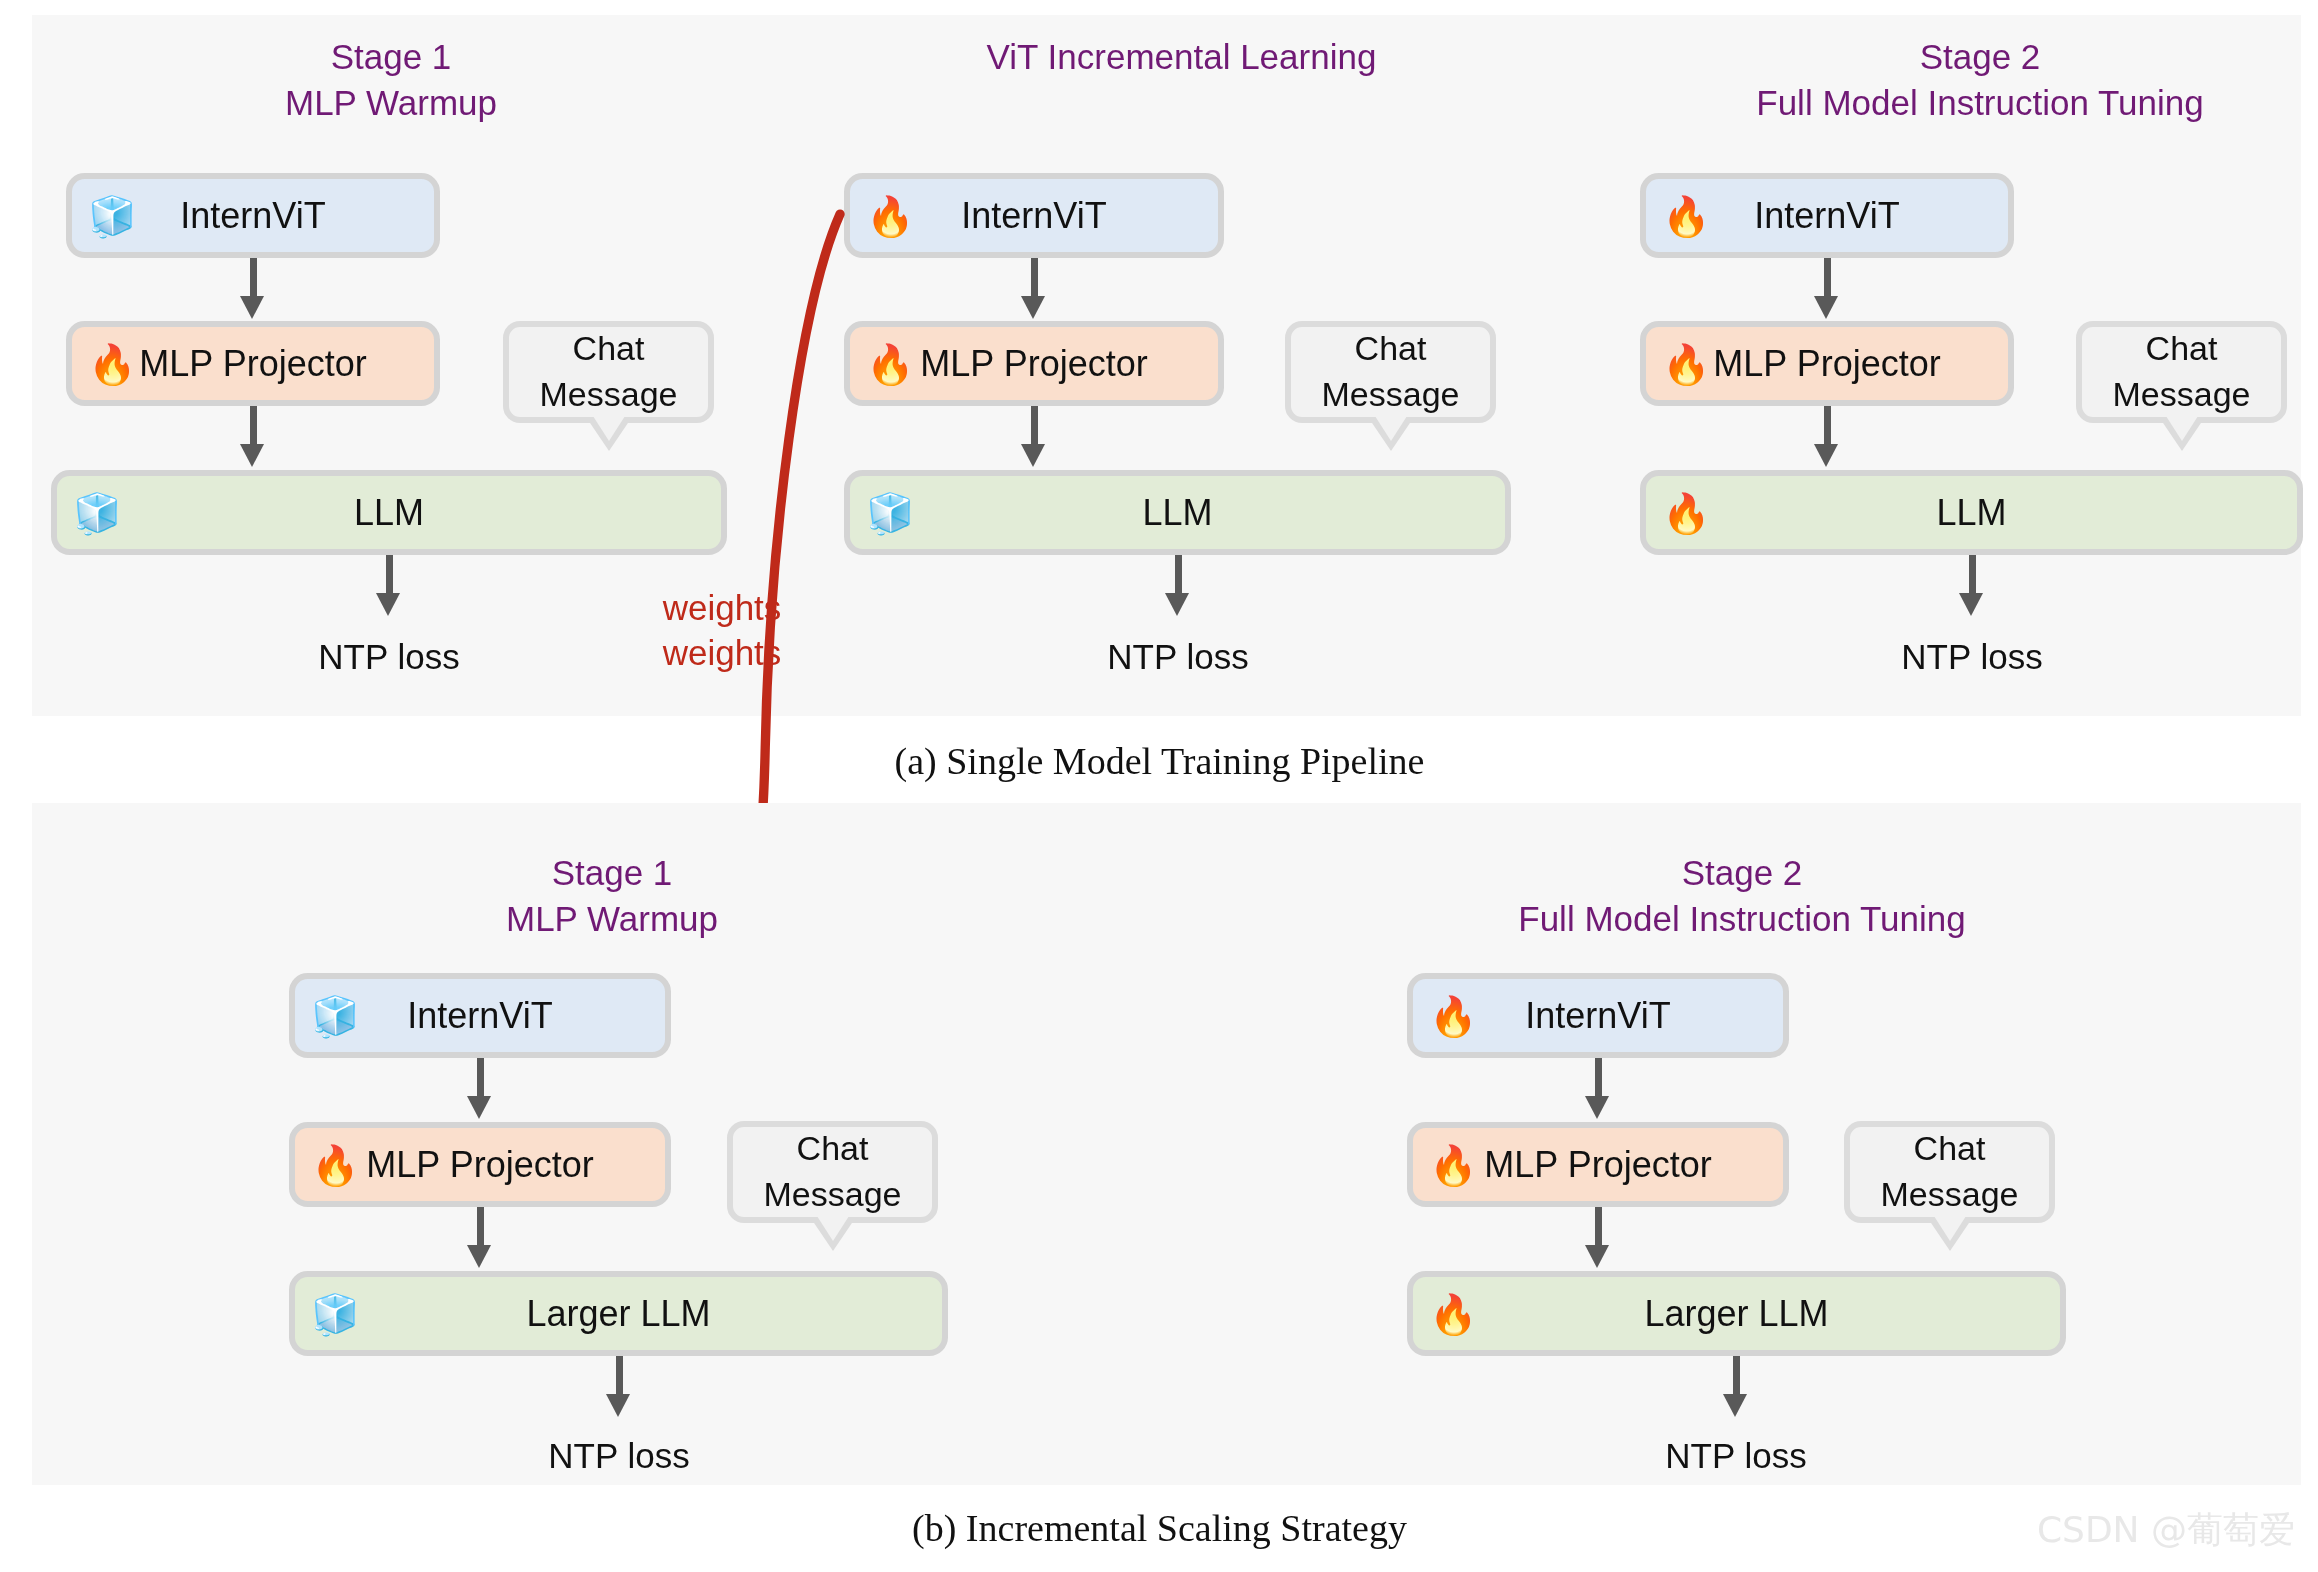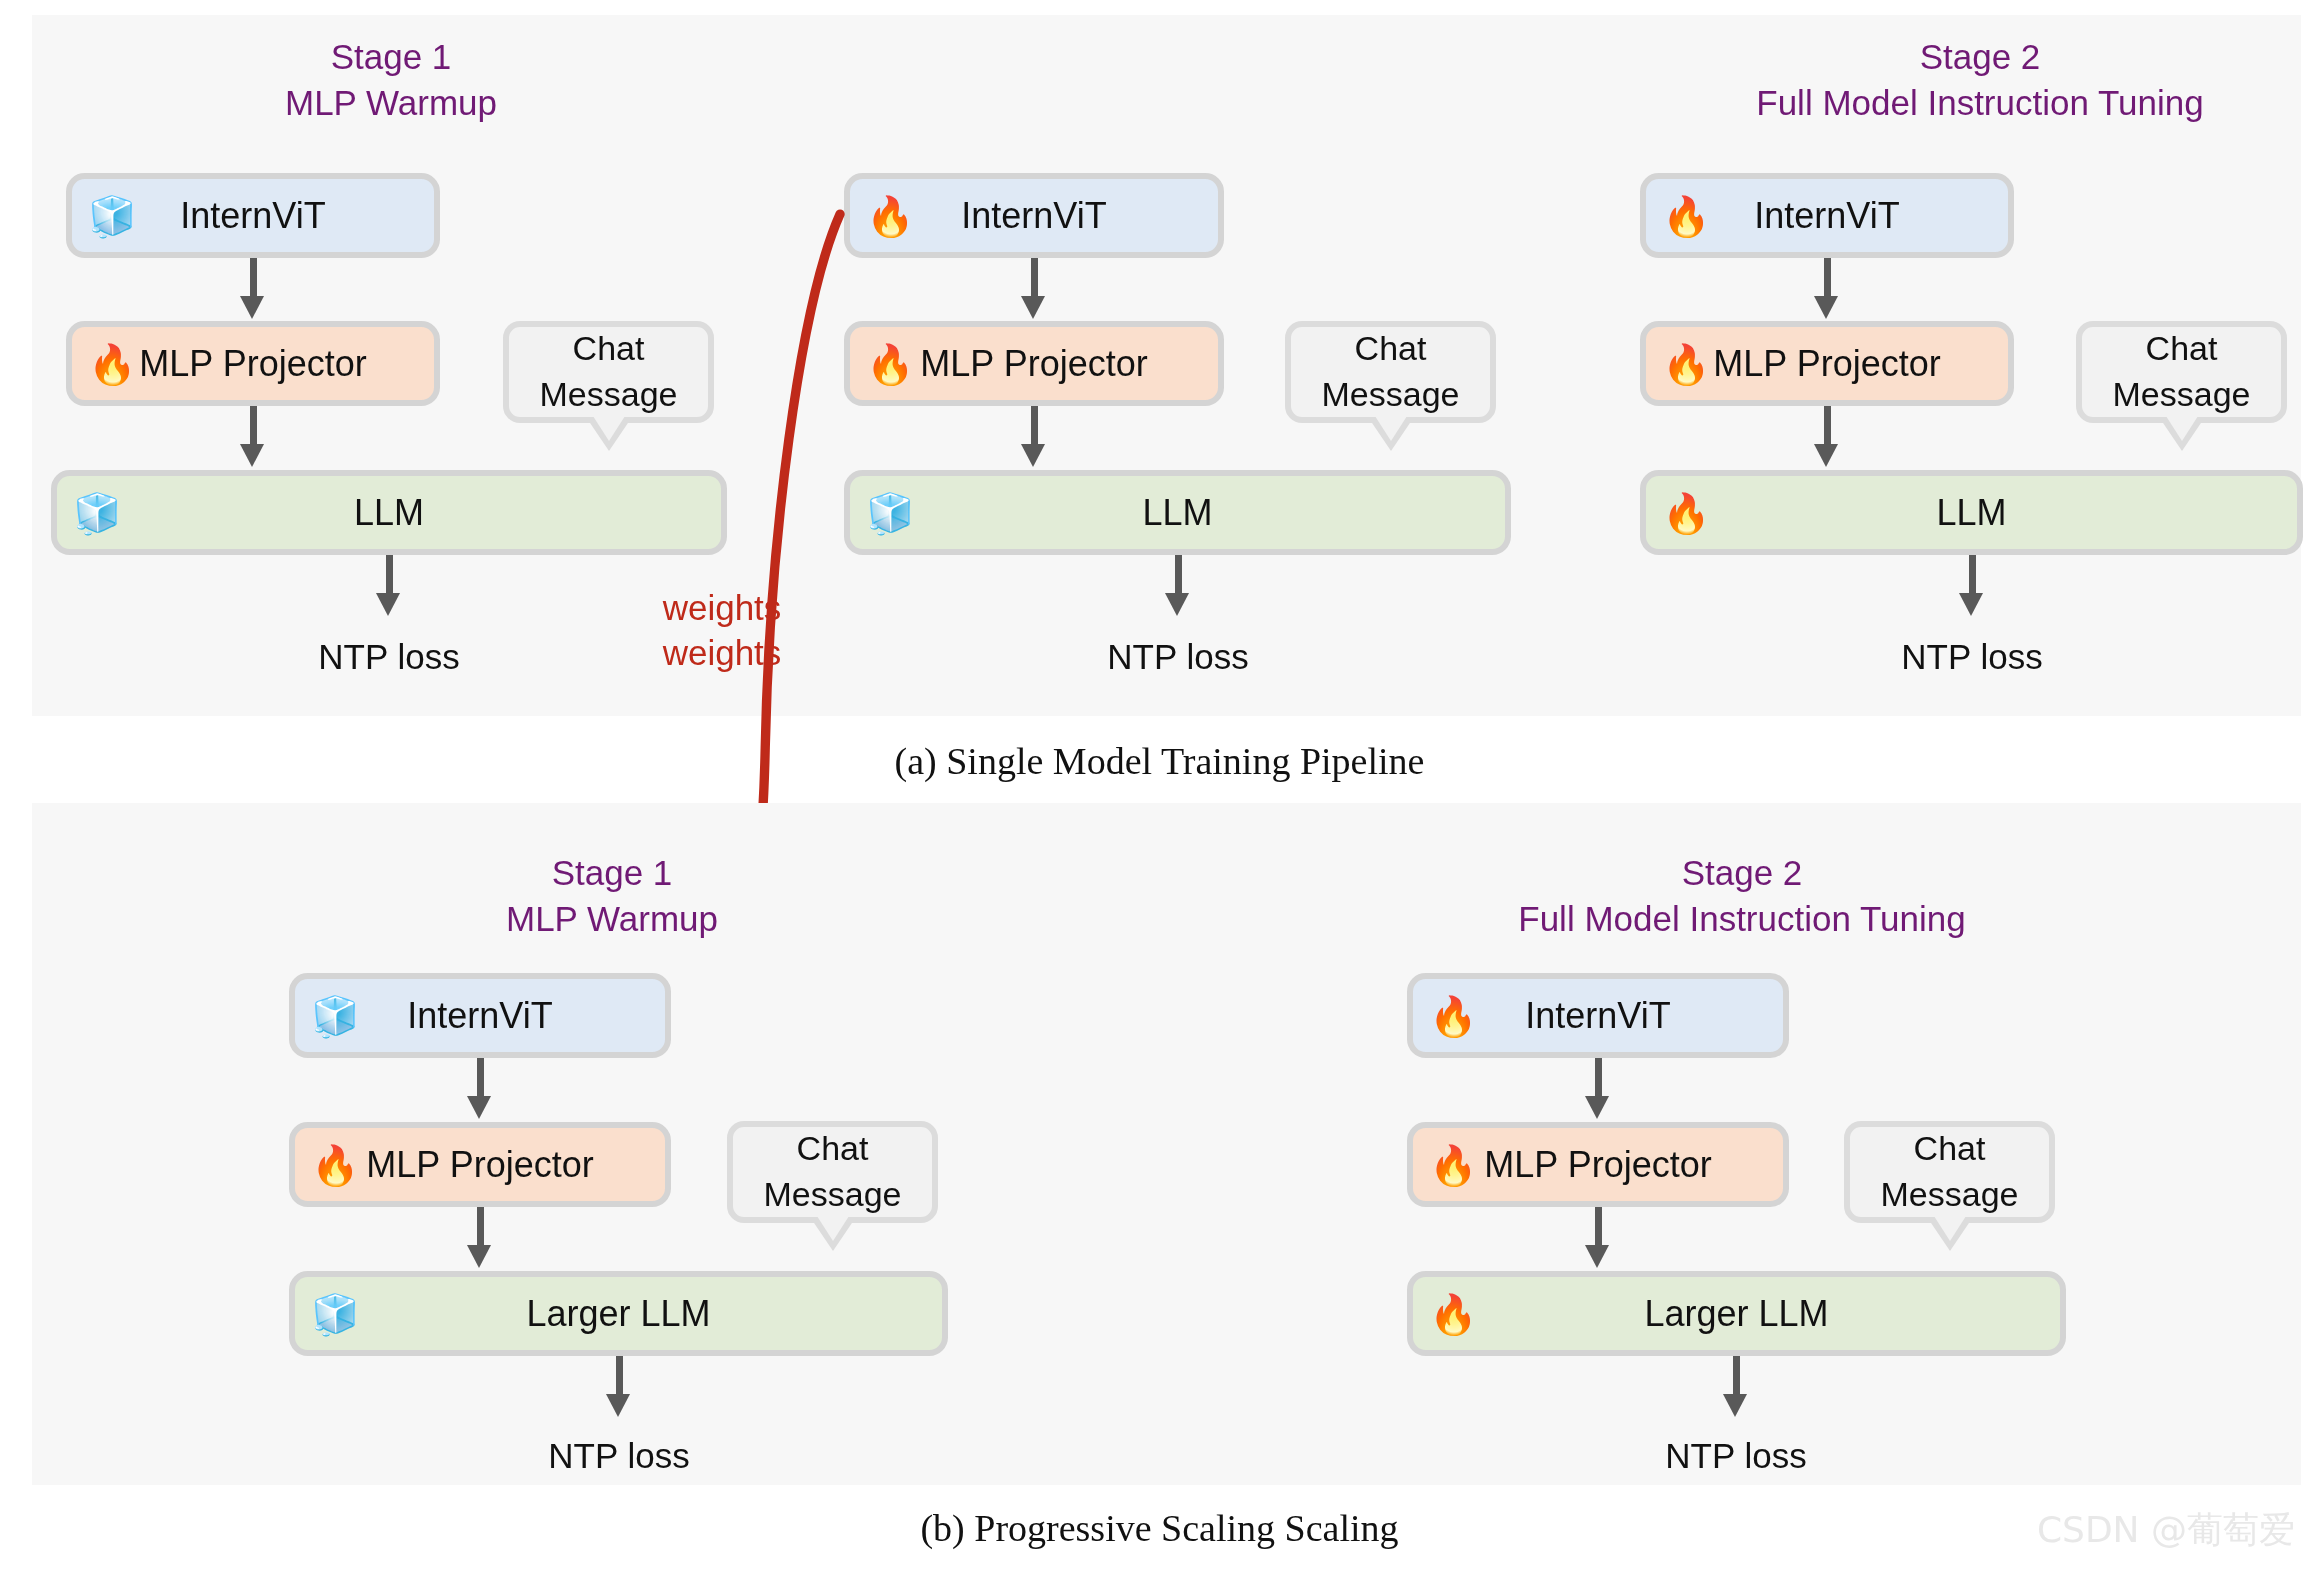--- a/index.html
+++ b/index.html
@@ -176,20 +176,21 @@
 </head>
 <body>
 
 <div class="panel" id="panel-a"></div>
 
 <div class="stage-head" style="left:51px; top:34px; width:680px;">
   <div class="ln1">Stage 1</div>
   <div class="ln2">MLP Warmup</div>
 </div>
 <div class="stage-head" style="left:816px; top:34px; width:731px;">
+  <div class="ln2">ViT Incremental Learning</div>
 </div>
 <div class="stage-head" style="left:1555px; top:34px; width:850px;">
   <div class="ln1">Stage 2</div>
   <div class="ln2">Full Model Instruction Tuning</div>
 </div>
 
 <div class="mbox vit" style="left:66px; top:173px; width:374px; height:85px;">
   <span class="glyph">🧊</span>
   <span class="mlabel">InternViT</span>
 </div>
@@ -360,16 +361,16 @@
 <div class="mbox llm" style="left:1407px; top:1271px; width:659px; height:85px;">
   <span class="glyph">🔥</span>
   <span class="mlabel">Larger LLM</span>
 </div>
 <div class="arrow" style="left:1736px; top:1356px; height:61px;">
   <div class="shaft" style="height:38px;"></div>
     <div class="head" style="top:38px;"></div>
 </div>
 <div class="ntp" style="left:1736px; top:1436px;">NTP loss</div>
 
-<div class="caption" id="caption-b">(b) Progressive Scaling Scaling</div>
+<div class="caption" id="caption-b">(b) Incremental Scaling Strategy</div>
 
 <div id="watermark">CSDN @葡萄爱</div>
 
 
 </body></html>

